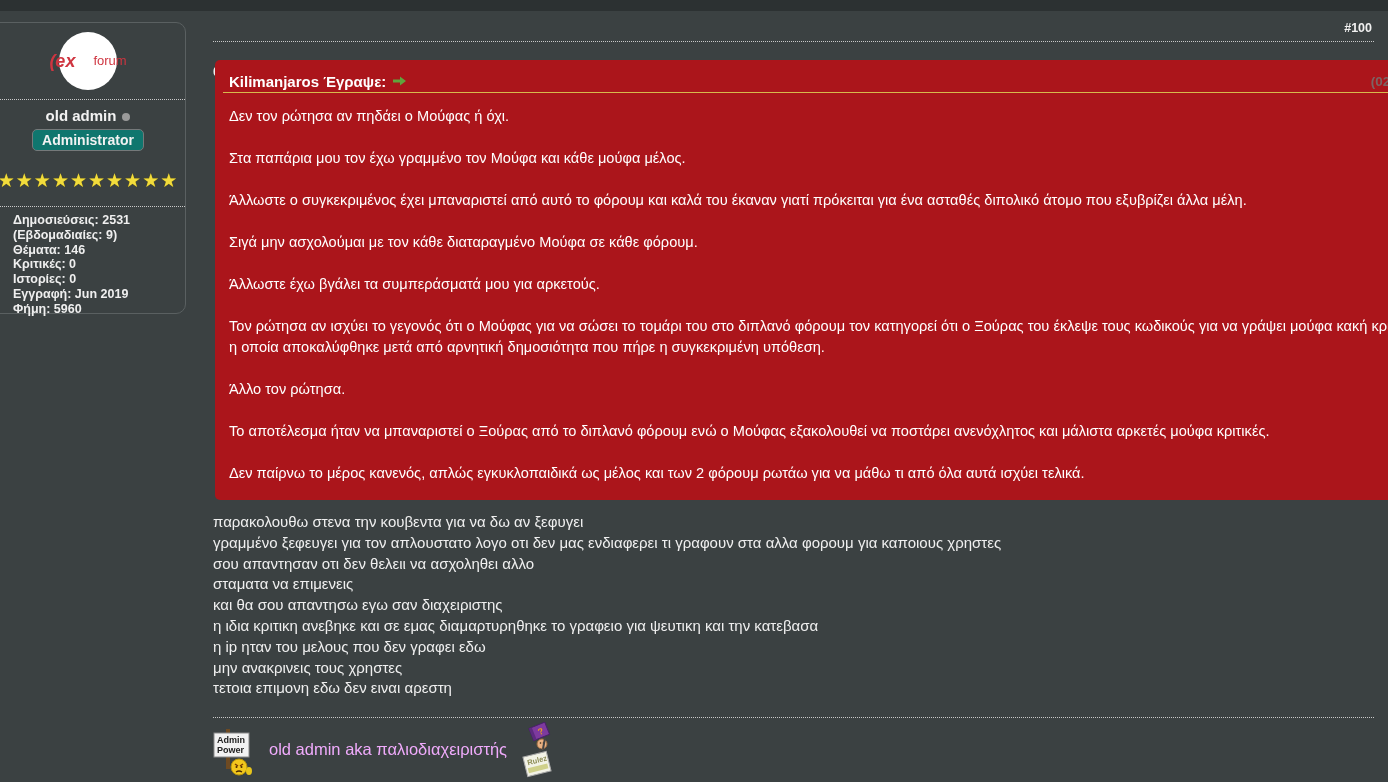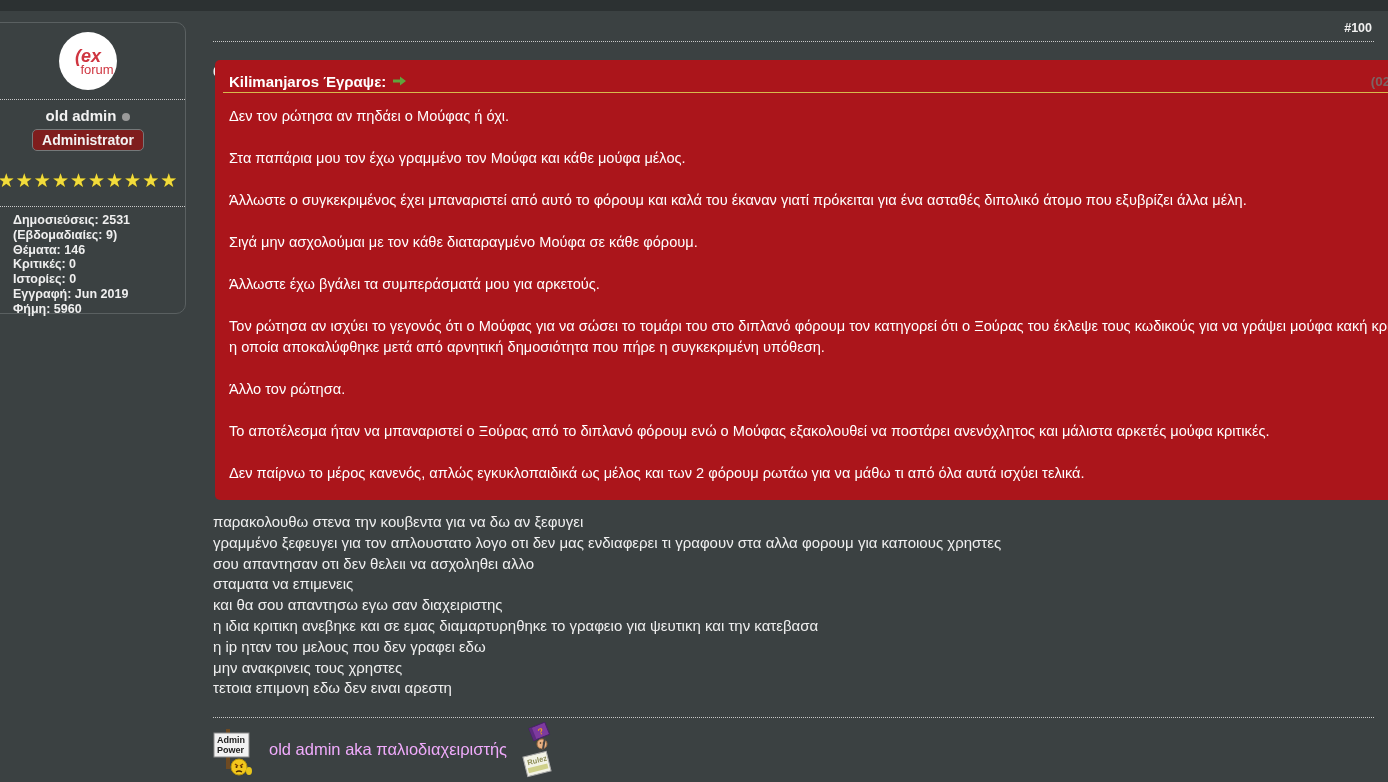--- a/index.html
+++ b/index.html
@@ -13,35 +13,35 @@
   }
   .top-strip { position:absolute; top:0; left:0; width:1388px; height:11px; background:#2c3132; }
 
   
   .sidebar-panel {
     position:absolute; top:22px; left:-10px; width:196px; height:292px;
     border:1px solid #5a6061; border-radius:10px;
   }
   .avatar {
     width:58px; height:58px; background:#ffffff; border-radius:50%;
-    margin:9px auto 9px; display:flex; flex-direction:column;
+    margin:9px auto 9px; display:flex; flex-direction:row;
     align-items:center; justify-content:center; line-height:1; cursor:pointer;
   }
   .avatar .logo-top { color:#cf3540; font-weight:bold; font-size:18px; font-style:italic; }
   .avatar .logo-bottom { color:#cf3540; font-size:13px; padding-left:18px; margin-top:-2px; }
   .dotted-sep { border-top:1px dotted #c9c9c9; height:0; }
   .sidebar-panel .dotted-sep { margin:0; }
   .user-row { text-align:center; margin-top:7px; font-weight:bold; font-size:15px; color:#f2f2f2; }
   .status-dot {
     display:inline-block; width:8px; height:8px; border-radius:50%;
     background:#9a9a9a; margin-left:6px; vertical-align:middle;
   }
   .user-badge-wrap { text-align:center; margin-top:5px; }
   .user-badge {
-    display:inline-block; background:#7f1d1d; border:1px solid #75797a;
+    display:inline-block; background:#0f766e; border:1px solid #75797a;
     border-radius:5px; padding:2px 9px; font-weight:bold; font-size:14px; color:#f2f2f2;
   }
   .stars { text-align:center; margin-top:18px; margin-bottom:14px; font-size:19px;
     color:#f2dc3c; letter-spacing:1px; white-space:nowrap;
     text-shadow:0 0 1px #7c6c00; }
   .stars span { display:inline-block; }
   .stats { padding:6px 0 0 22px; font-size:12.5px; font-weight:bold; line-height:14.8px; color:#efefef; }
 
   
   .post-date { position:absolute; left:213px; top:21px; font-size:12.5px; font-weight:bold; color:#f0f0f0;margin-top:44px; }

